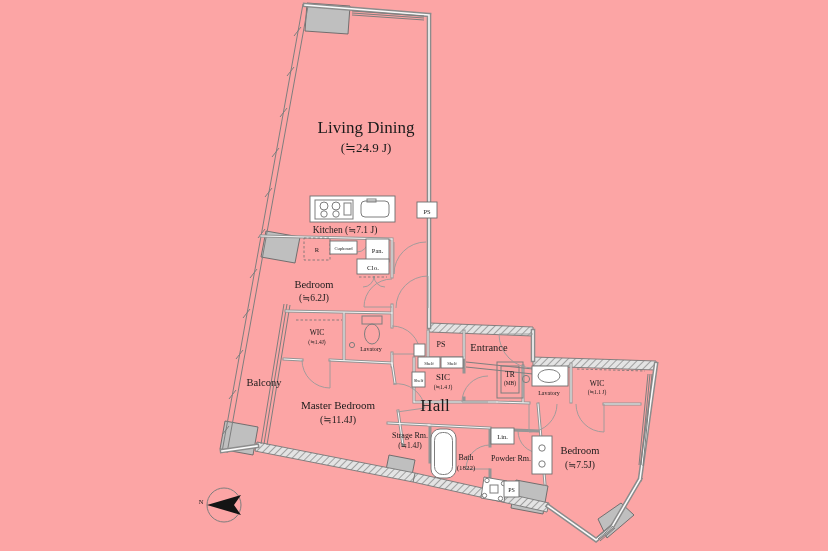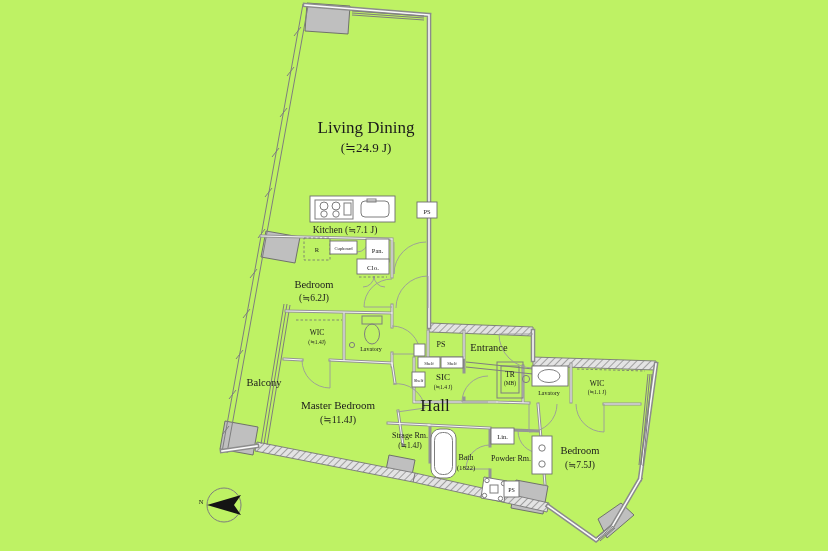--- a/index.html
+++ b/index.html
@@ -1,16 +1,16 @@
 <!DOCTYPE html>
 <html><head>
 <meta charset="utf-8">
 <style>
   html,body{margin:0;padding:0;background:#ffffff;}
-  .stage{position:relative;width:828px;height:551px;background:#bef264;overflow:hidden;}
+  .stage{position:relative;width:828px;height:551px;background:#fca5a5;overflow:hidden;}
   svg{position:absolute;left:0;top:0;}
   
   .wext{stroke:#8c8c8c;stroke-width:4.6;fill:none;stroke-linecap:square;}
   .wcore{stroke:#fafafa;stroke-width:1.6;fill:none;stroke-linecap:square;}
   .wint{stroke:#949494;stroke-width:3;fill:none;stroke-linecap:square;}
   .wintcore{stroke:#fafafa;stroke-width:1;fill:none;stroke-linecap:square;}
   .wthin{stroke:#7e7e7e;stroke-width:1;fill:none;}
   .arc{stroke:#9a9a9a;stroke-width:0.9;fill:none;}
   .fix{stroke:#6e6e6e;stroke-width:0.9;fill:#ffffff;}
   .fixd{stroke:#6e6e6e;stroke-width:0.8;fill:none;stroke-dasharray:2.5 2;}

